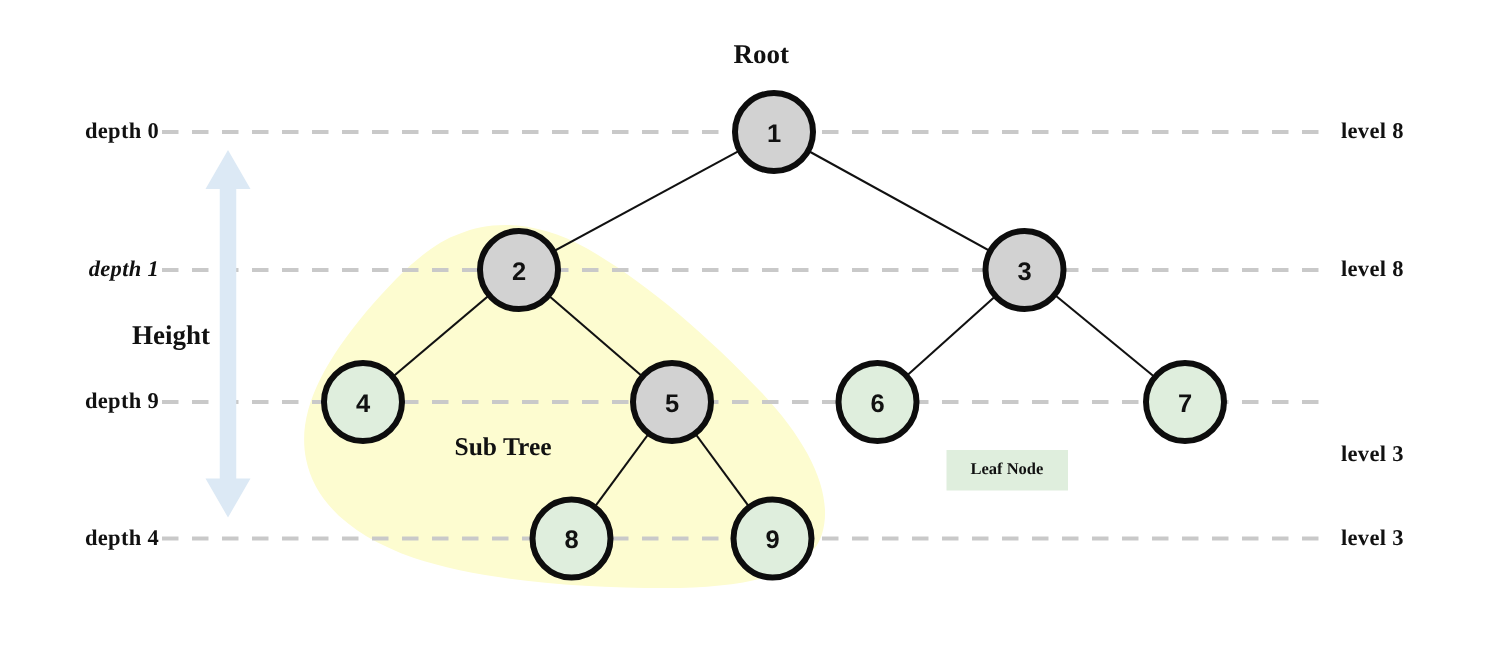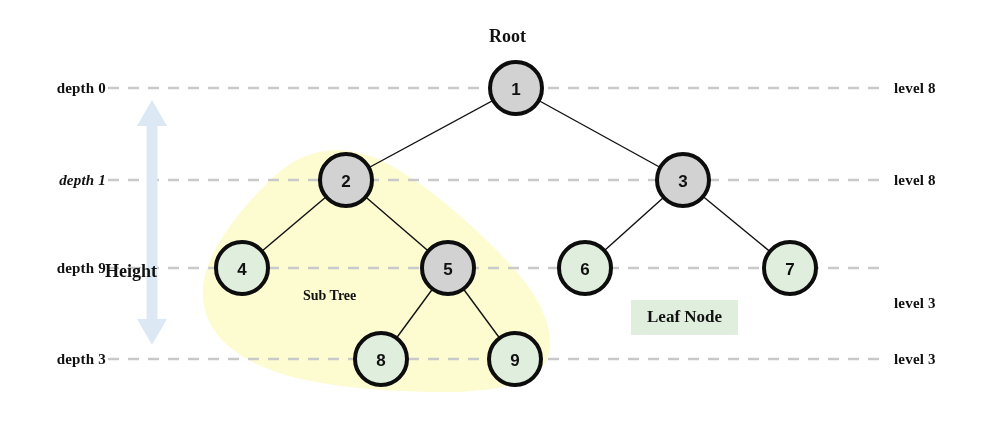--- a/index.html
+++ b/index.html
@@ -68,27 +68,27 @@
   .level-label { text-align: left; }
   .free-label {
     position: absolute;
     font-family: "Liberation Serif", "DejaVu Serif", serif;
     font-weight: bold;
     color: #111111;
     white-space: nowrap;
   }
   #root-caption { font-size: 18px; }
   #height-caption { font-size: 18px; }
-  #subtree-caption { font-size: 14px; }
+  #subtree-caption { font-size: 17px; }
   #leaf-node-badge {
     position: absolute;
     background: #dfeedd;
     font-family: "Liberation Serif", "DejaVu Serif", serif;
     font-weight: bold;
-    font-size: 17px;
+    font-size: 11px;
     color: #111111;
     padding: 7px 16px 8px 16px;
     white-space: nowrap;
   }
 </style>
 </head>
 <body>
 
 <div id="canvas">
 
@@ -164,28 +164,28 @@
     <g>
       <circle class="node-circle leaf" cx="515" cy="359" r="26"></circle>
       <text class="node-label" x="515" y="360">9</text>
     </g>
 
   </svg>
 
   <div class="side-label depth-label" style="left:28px; top:80px; width:78px;">depth 0</div>
   <div class="side-label depth-label" style="left:28px; top:172px; width:78px;font-style:italic;">depth 1</div>
   <div class="side-label depth-label" style="left:28px; top:260px; width:78px;">depth 9</div>
-  <div class="side-label depth-label" style="left:28px; top:351px; width:78px;">depth 3</div>
+  <div class="side-label depth-label" style="left:28px; top:351px; width:78px;">depth 4</div>
 
   <div class="side-label level-label" style="left:894px; top:80px;">level 8</div>
   <div class="side-label level-label" style="left:894px; top:172px;">level 8</div>
   <div class="side-label level-label" style="left:894px; top:260px;margin-top:35px;">level 3</div>
   <div class="side-label level-label" style="left:894px; top:351px;">level 3</div>
 
   <div class="free-label" id="root-caption" style="left:489px; top:26px;">Root</div>
 
-  <div class="free-label" id="height-caption" style="left:105px; top:213px;margin-top:48px;">Height</div>
+  <div class="free-label" id="height-caption" style="left:88px; top:213px;">Height</div>
 
   <div class="free-label" id="subtree-caption" style="left:303px; top:288px;">Sub Tree</div>
 
   <div id="leaf-node-badge" style="left:631px; top:300px;">Leaf Node</div>
 
 </div>
 
 </body></html>

